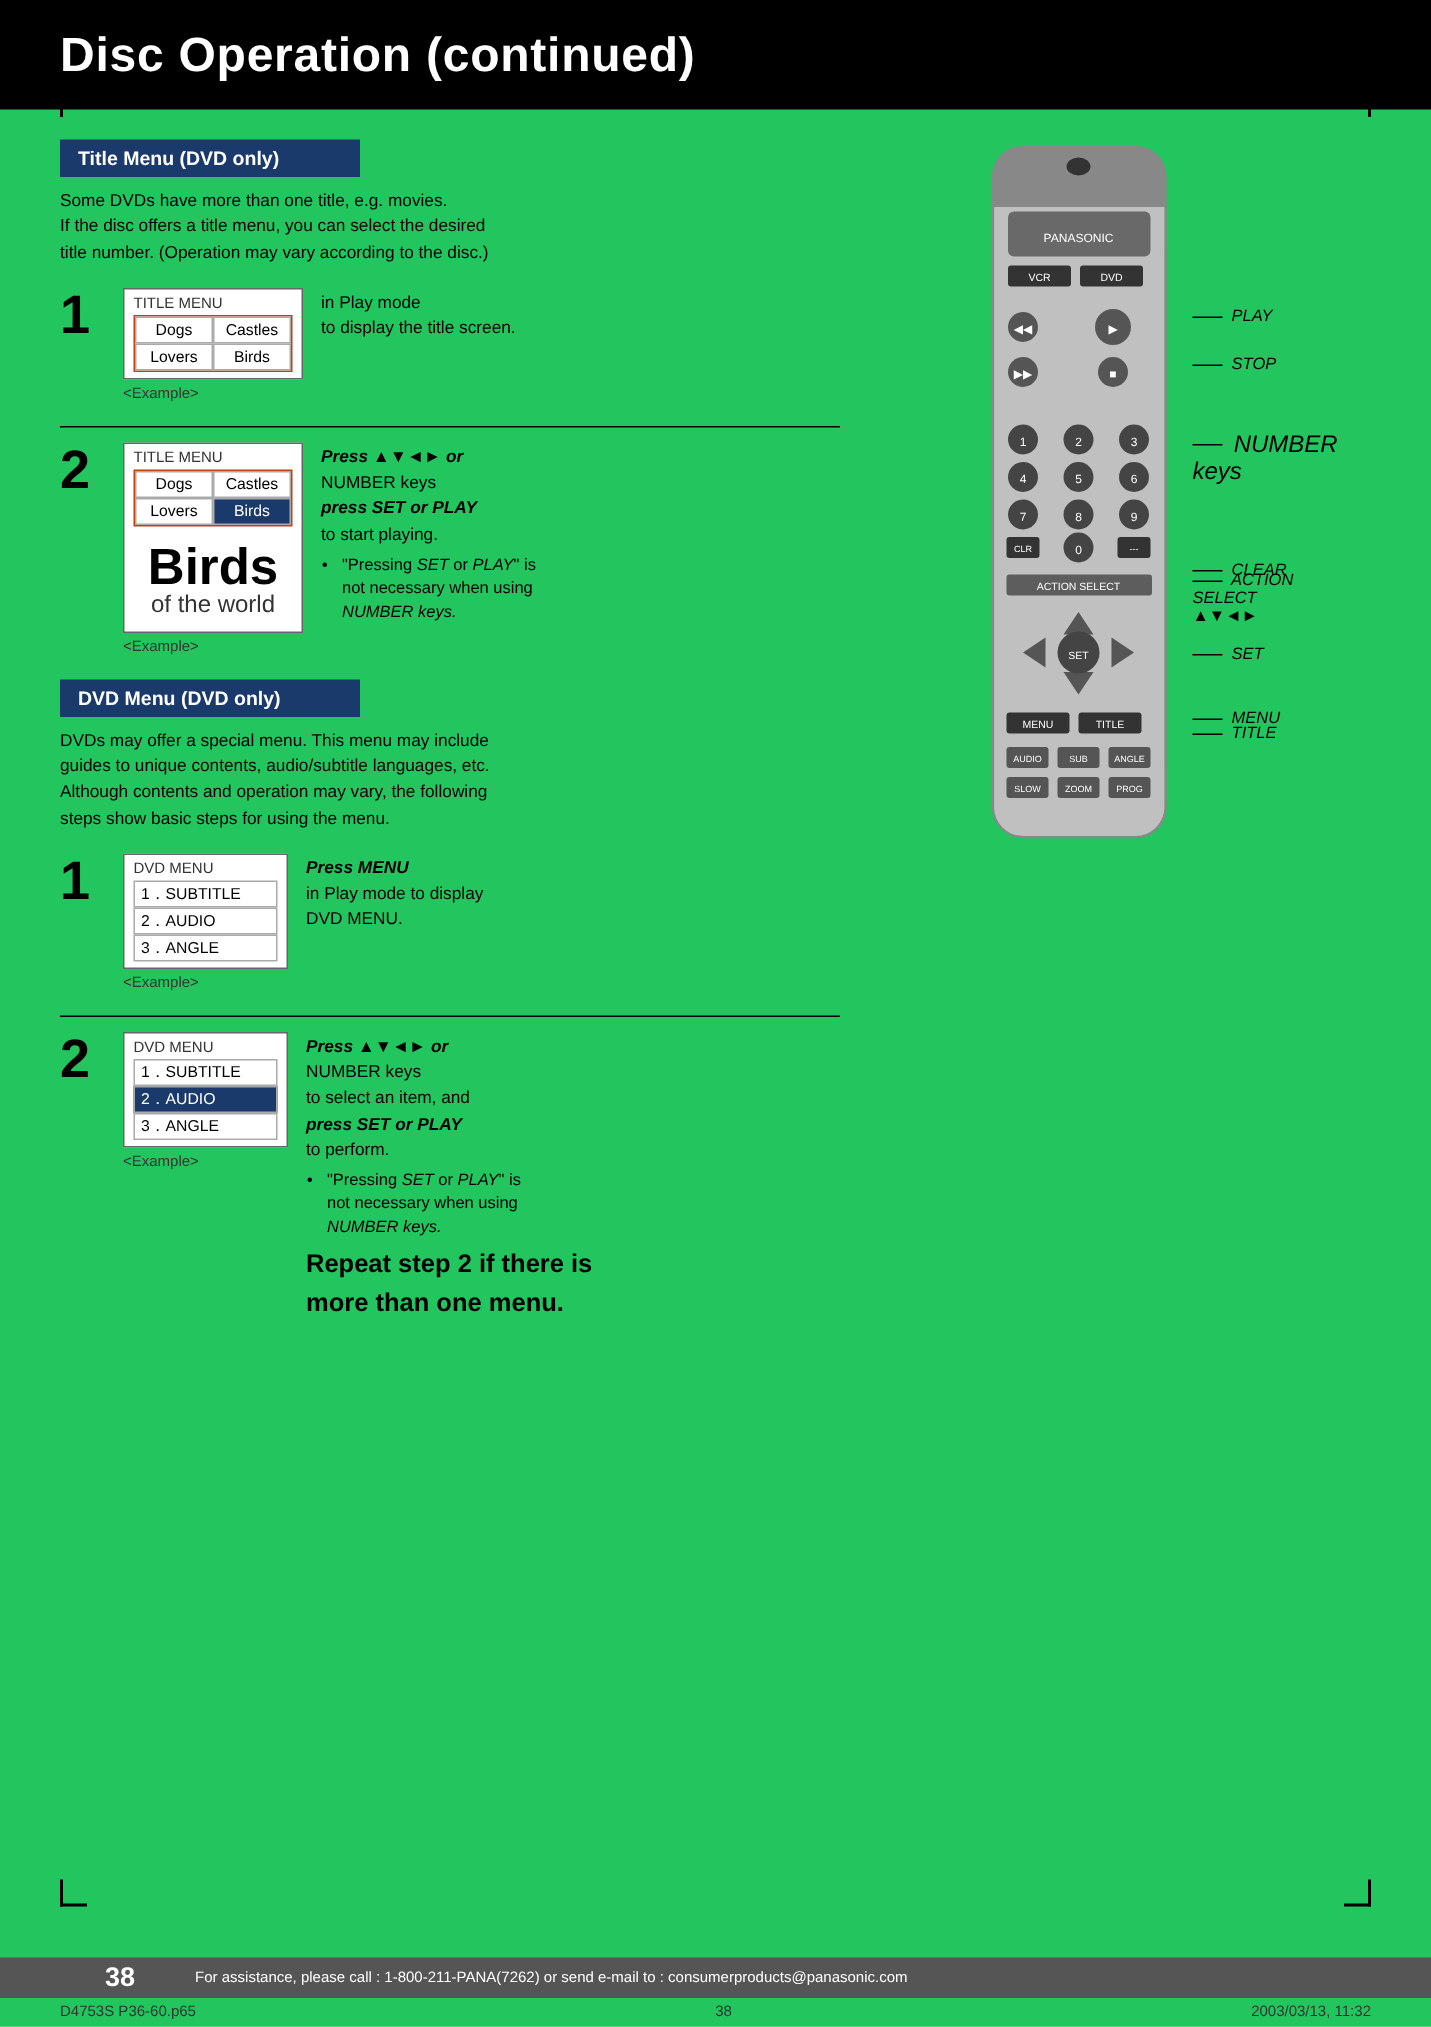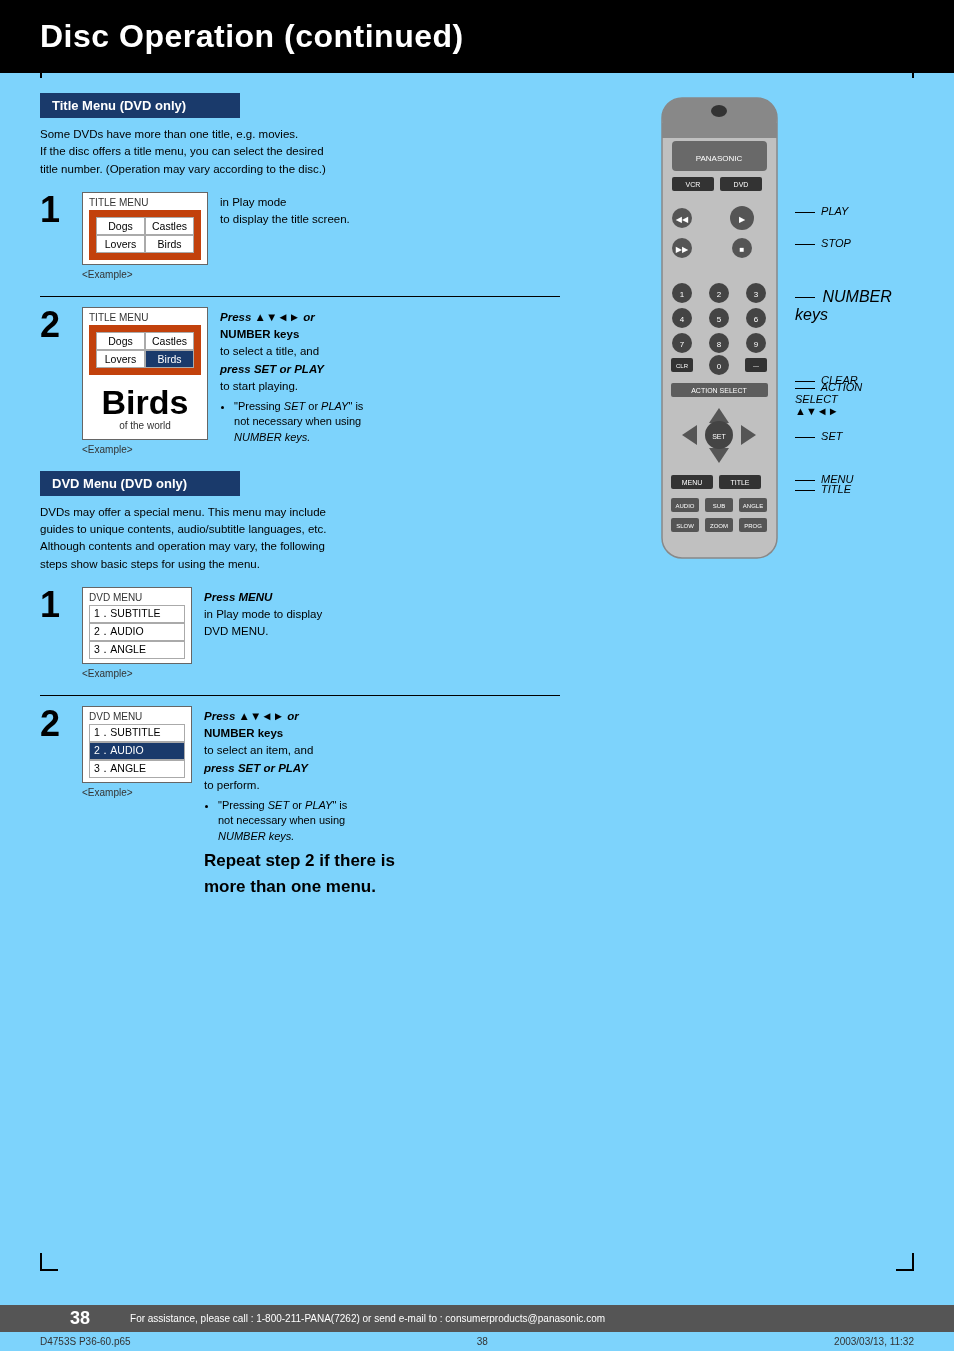--- a/index.html
+++ b/index.html
@@ -9,21 +9,21 @@
       font-size: 12px;
       color: #000;
       width: 954px;
       min-height: 1351px;
       position: relative;
     }
 
     .page {
       width: 954px;
       min-height: 1351px;
-      background: #7dd3fc;
+      background: #22c55e;
       padding: 0;
       position: relative;
     }
 
     
     .header-bar {
       background: #000;
       color: #fff;
       padding: 18px 40px 18px 40px;
       margin-bottom: 0;
@@ -116,21 +116,21 @@
 
     .step-screen .screen-title {
       font-size: 10px;
       margin-bottom: 2px;
       color: #333;
     }
 
     .screen-grid {
       display: grid;
       grid-template-columns: 1fr 1fr;
-      border: 7px solid #c2410c;
+      border: 1px solid #c2410c;
     }
 
     .screen-cell {
       border: 0.5px solid #aaa;
       padding: 2px 6px;
       font-size: 10.5px;
       text-align: center;
     }
 
     .screen-cell.selected-birds {
@@ -145,21 +145,21 @@
     }
 
     .big-title-text {
       font-size: 34px;
       font-weight: bold;
       display: block;
       line-height: 1;
     }
 
     .big-title-sub {
-      font-size: 10px;
+      font-size: 16px;
       color: #333;
     }
 
     .example-label {
       font-size: 10px;
       color: #333;
       margin-top: 4px;
       margin-left: 42px;
     }
 
@@ -177,21 +177,21 @@
 
     .step-instructions ul {
       margin-top: 4px;
       padding-left: 14px;
     }
 
     .step-instructions ul li {
       font-size: 11px;
       line-height: 1.4;
     }
-    .step-instructions .bold { font-weight: bold; }
+    .step-instructions .bold { font-weight: normal; }
     .step-instructions .bold-italic { font-weight: bold; font-style: italic; }
 
     .divider-line {
       border-top: 1px solid #000;
       margin: 4px 0 10px 0;
     }
 
     
     .dvd-menu-section {
       margin-top: 16px;
@@ -334,21 +334,20 @@
                 <div class="big-title-display">
                   <span class="big-title-text">Birds</span>
                   <span class="big-title-sub">of the world</span>
                 </div>
               </div>
               <div class="example-label" style="margin-left:0;">&lt;Example&gt;</div>
             </div>
             <div class="step-instructions">
               <div><span class="bold-italic">Press ▲▼◄► or</span></div>
               <div><span class="bold">NUMBER keys</span></div>
-              <div>to select a title, and</div>
               <div><span class="bold-italic">press <em>SET</em> or <em>PLAY</em></span></div>
               <div>to start playing.</div>
               <ul>
                 <li>
                   "Pressing <em>SET</em> or <em>PLAY</em>" is<br>
                   not necessary when using<br>
                   <em>NUMBER keys.</em>
                 </li>
               </ul>
             </div>

